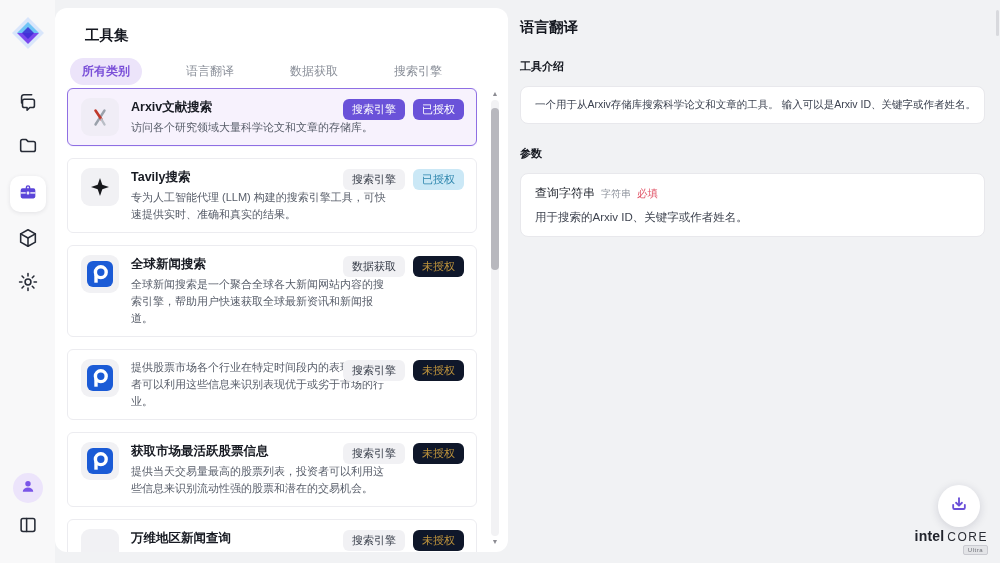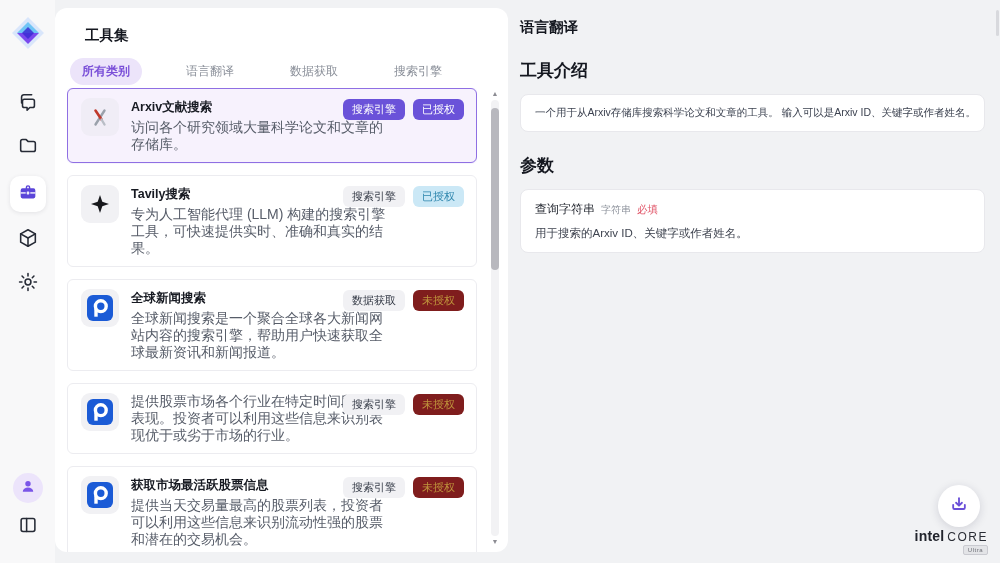--- a/index.html
+++ b/index.html
@@ -38,40 +38,40 @@
   .card { position:relative; background:#fff; border:1px solid #ececf0; border-radius:6px;
     padding:9px 13px; display:flex; gap:12px; cursor:pointer; flex:none; }
   .card.selected { border:1.5px solid #8f6fe3; background:#f7f2fd; box-shadow:0 0 0 1px rgba(143,111,227,.08); }
   .tool-icon { width:38px; height:38px; border-radius:9px; background:#f1f1f4; flex:none;
     display:flex; align-items:center; justify-content:center; }
   .card.selected .tool-icon { background:#f0edf6; }
   .icon-blue { width:26px; height:26px; border-radius:6px; background:#1b5bd6;
     display:flex; align-items:center; justify-content:center; }
   .card-body { flex:1; min-width:0; }
   .card-title { font-size:12.5px; font-weight:700; color:#171a22; line-height:18px; margin-bottom:3px; }
-  .card-desc { font-size:14px; color:#575d69; line-height:17px; max-width:262px; }
+  .card-desc { font-size:11px; color:#575d69; line-height:17px; max-width:262px; }
   .card-badges { position:absolute; top:10px; right:12px; display:flex; gap:8px; }
   .badge { font-size:11px; line-height:1; padding:5px 9px; border-radius:6px; white-space:nowrap; }
   .badge.solid { background:#6a52d9; color:#ffffff; }
   .badge.gray  { background:#f1f1f4; color:#353b47; }
   .badge.blue  { background:#cbe8f6; color:#2f87ae; }
-  .badge.yellow{ background:#7f1d1d; color:#bf943c; }
+  .badge.yellow{ background:#0f172a; color:#bf943c; }
 
   
   .scrollbar { position:absolute; right:8px; top:82px; bottom:6px; width:10px; }
   .scroll-arrow { position:absolute; left:0; width:10px; height:8px; color:#8c8c93; font-size:7px;
     line-height:8px; text-align:center; cursor:pointer; }
   .scroll-arrow.up { top:0; } .scroll-arrow.down { bottom:0; }
   .scroll-track { position:absolute; left:1px; top:10px; bottom:10px; width:8px; background:#f2f2f4; border-radius:4px; }
   .scroll-thumb { position:absolute; left:1px; top:18px; width:8px; height:162px; background:#b8b8be; border-radius:4px; cursor:pointer; }
 
   
   .detail { position:absolute; left:508px; top:0; right:0; bottom:0; padding:18px 15px 0 12px; }
   .detail-title { font-size:14.5px; font-weight:700; color:#14171f; }
-  .section-label { font-size:17px; font-weight:700; color:#14171f; margin-top:22px; }
+  .section-label { font-size:11px; font-weight:700; color:#14171f; margin-top:22px; }
   .white-box { background:#ffffff; border:1px solid #e8e8ec; border-radius:8px; margin-top:12px; padding:11px 14px; }
   .intro-text { font-size:10.5px; color:#3c4250; white-space:nowrap; overflow:hidden; }
   .param-head { display:flex; align-items:baseline; gap:6px; }
   .param-name { font-size:12px; font-weight:400; color:#1b1f28; }
   .param-type { font-size:10px; color:#8a8f99; }
   .param-req  { font-size:10.5px; color:#e15568; }
   .param-desc { font-size:11.5px; color:#3f4450; margin-top:8px; }
   .mini-scroll { position:absolute; right:1px; top:10px; width:3px; height:26px; background:#d8d9dd; border-radius:2px; }
 
   

